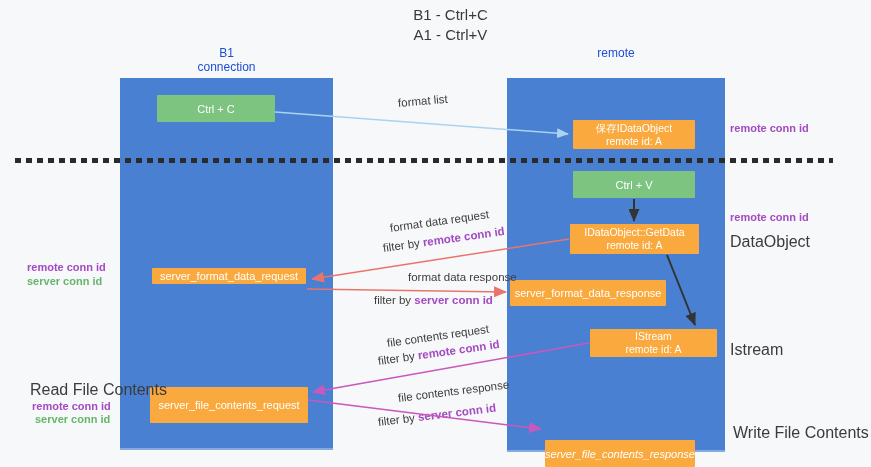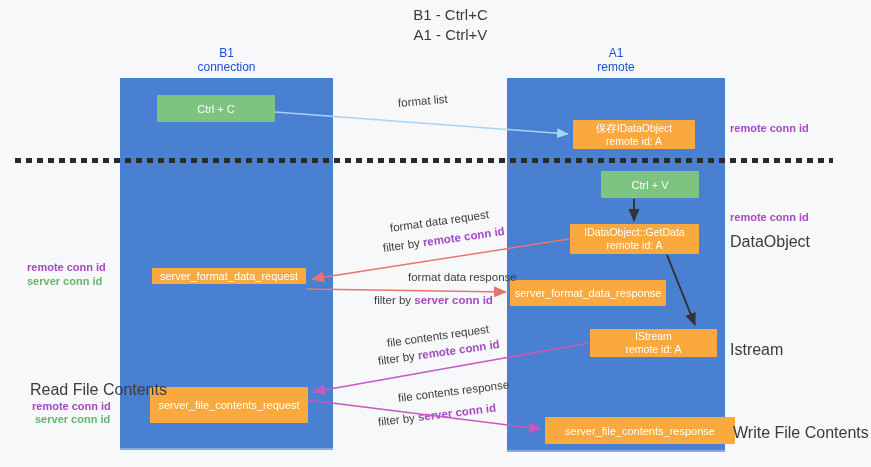--- a/index.html
+++ b/index.html
@@ -65,39 +65,38 @@
   <div class="title">
     <div>B1 - Ctrl+C</div>
     <div>A1 - Ctrl+V</div>
   </div>
 
   <div class="col-header" style="left:120px;width:213px;">
     <div>B1</div>
     <div>connection</div>
   </div>
   <div class="col-header" style="left:507px;width:218px;">
-    <div>A1</div>
     <div>remote</div>
   </div>
 
   <div class="panel" style="left:120px;top:78px;width:213px;height:370px;"></div>
   <div class="panel" style="left:507px;top:78px;width:218px;height:372px;"></div>
 
   <div class="dashline"></div>
 
   <div class="box green" style="left:157px;top:95px;width:118px;height:27px;">
     <span>Ctrl + C</span>
   </div>
 
   <div class="box orange two-line" style="left:573px;top:120px;width:122px;height:29px;">
     <span>保存IDataObject</span>
     <span>remote id: A</span>
   </div>
 
-  <div class="box green" style="left:573px;top:171px;width:98px;height:27px;margin-left:28px;">
+  <div class="box green" style="left:573px;top:171px;width:122px;height:27px;">
     <span>Ctrl + V</span>
   </div>
 
   <div class="box orange two-line" style="left:570px;top:224px;width:129px;height:30px;">
     <span>IDataObject::GetData</span>
     <span>remote id: A</span>
   </div>
 
   <div class="box orange" style="left:152px;top:268px;width:154px;height:16px;">
     <span>server_format_data_request</span>
@@ -109,21 +108,21 @@
 
   <div class="box orange two-line" style="left:590px;top:329px;width:127px;height:28px;">
     <span>IStream</span>
     <span>remote id: A</span>
   </div>
 
   <div class="box orange" style="left:150px;top:387px;width:158px;height:36px;">
     <span>server_file_contents_request</span>
   </div>
 
-  <div class="box orange" style="left:545px;top:417px;width:190px;height:27px;">
+  <div class="box orange" style="left:545px;top:440px;width:150px;height:27px;font-style:italic;">
     <span>server_file_contents_response</span>
   </div>
 
   <div class="lbl purple" style="left:730px;top:122px;">remote conn id</div>
   <div class="lbl purple" style="left:730px;top:211px;">remote conn id</div>
   <div class="lbl" style="left:730px;top:233px;">DataObject</div>
   <div class="lbl" style="left:730px;top:341px;">Istream</div>
   <div class="lbl" style="left:733px;top:424px;">Write File Contents</div>
 
   <div class="lbl purple" style="left:27px;top:261px;">remote conn id</div>

